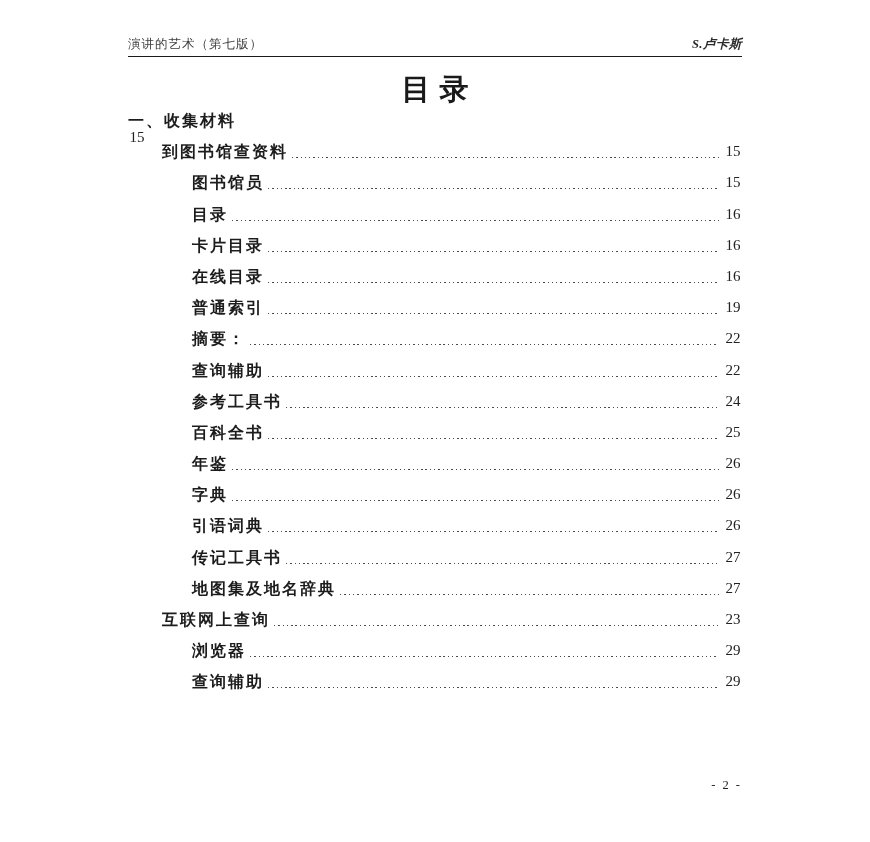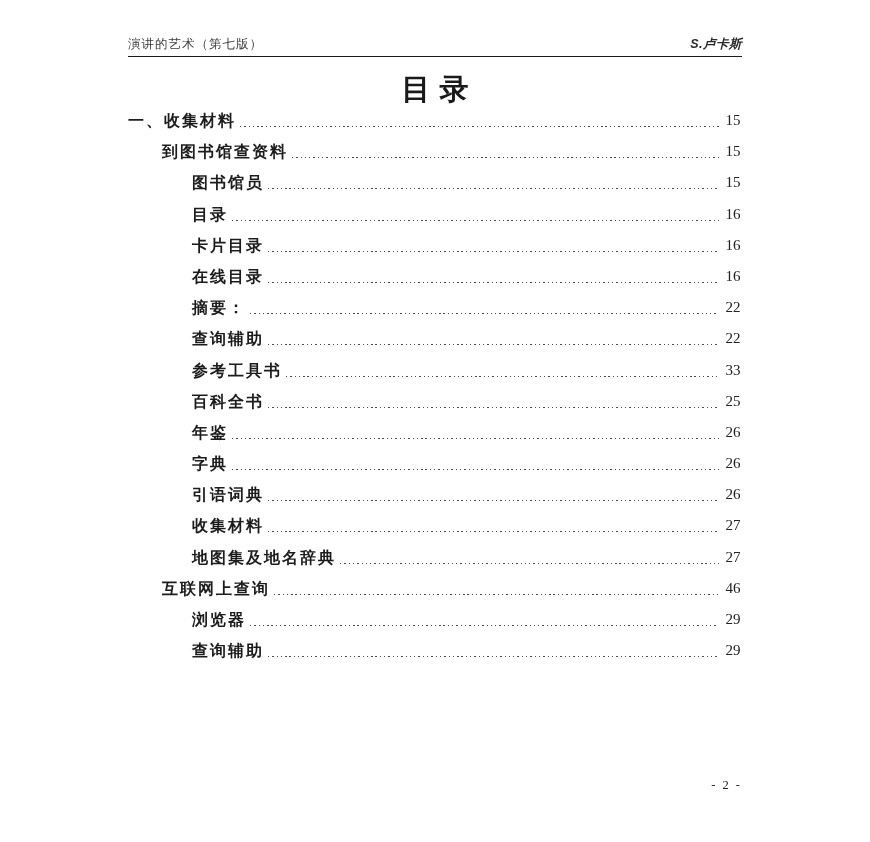--- a/index.html
+++ b/index.html
@@ -27,21 +27,21 @@
     border-bottom: 1.5px solid #1a1a1a;
     padding-bottom: 3px;
   }
   .header-left {
     font-family: "Liberation Serif", serif;
     font-size: 12.5px;
     color: #3d3d3d;
     letter-spacing: 1px;
   }
   .header-right {
-    font-family: Liberation Sans, sans-serif;
+    font-family: Liberation Serif, serif;
     font-size: 12.5px;
     font-weight: bold;
     font-style: italic;
     color: #2b2b2b;
     letter-spacing: 0.5px;
     text-align: right;
   }
 
   
   .doc-title {
@@ -56,21 +56,21 @@
     text-indent: 9px; 
   }
 
   
   .toc { margin-top: 1px; }
   .toc-row {
     display: flex;
     align-items: flex-start;
     height: 31.2px;
   }
-  .toc-row.lvl-1 { padding-left: 0; }
+  .toc-row.lvl-1 { padding-left: 0; flex-direction: column; }
   .toc-row.lvl-2 { padding-left: 34px; }
   .toc-row.lvl-3 { padding-left: 64px; }
 
   .toc-label {
     flex: 0 0 auto;
     font-size: 16px;
     line-height: 17px;
     font-weight: bold;
     color: #1c1c1c;
     letter-spacing: 2px;
@@ -151,38 +151,43 @@
       <span class="toc-page">16</span>
     </div>
 
     <div class="toc-row lvl-3">
       <span class="toc-label">在线目录</span>
       <span class="leader"></span>
       <span class="toc-page">16</span>
     </div>
 
 
+    <div class="toc-row lvl-3">
+      <span class="toc-label">普通索引</span>
+      <span class="leader"></span>
+      <span class="toc-page">19</span>
+    </div>
 
     <div class="toc-row lvl-3">
       <span class="toc-label">摘要：</span>
       <span class="leader"></span>
       <span class="toc-page">22</span>
     </div>
 
     <div class="toc-row lvl-3">
       <span class="toc-label">查询辅助</span>
       <span class="leader"></span>
       <span class="toc-page">22</span>
     </div>
 
 
     <div class="toc-row lvl-3">
       <span class="toc-label">参考工具书</span>
       <span class="leader"></span>
-      <span class="toc-page">33</span>
+      <span class="toc-page">24</span>
     </div>
 
     <div class="toc-row lvl-3">
       <span class="toc-label">百科全书</span>
       <span class="leader"></span>
       <span class="toc-page">25</span>
     </div>
 
     <div class="toc-row lvl-3">
       <span class="toc-label">年鉴</span>
@@ -196,35 +201,35 @@
       <span class="toc-page">26</span>
     </div>
 
     <div class="toc-row lvl-3">
       <span class="toc-label">引语词典</span>
       <span class="leader"></span>
       <span class="toc-page">26</span>
     </div>
 
     <div class="toc-row lvl-3">
-      <span class="toc-label">收集材料</span>
+      <span class="toc-label">传记工具书</span>
       <span class="leader"></span>
       <span class="toc-page">27</span>
     </div>
 
     <div class="toc-row lvl-3">
       <span class="toc-label">地图集及地名辞典</span>
       <span class="leader"></span>
       <span class="toc-page">27</span>
     </div>
 
     <div class="toc-row lvl-2">
       <span class="toc-label">互联网上查询</span>
       <span class="leader"></span>
-      <span class="toc-page">46</span>
+      <span class="toc-page">23</span>
     </div>
 
     <div class="toc-row lvl-3">
       <span class="toc-label">浏览器</span>
       <span class="leader"></span>
       <span class="toc-page">29</span>
     </div>
 
     <div class="toc-row lvl-3">
       <span class="toc-label">查询辅助</span>

